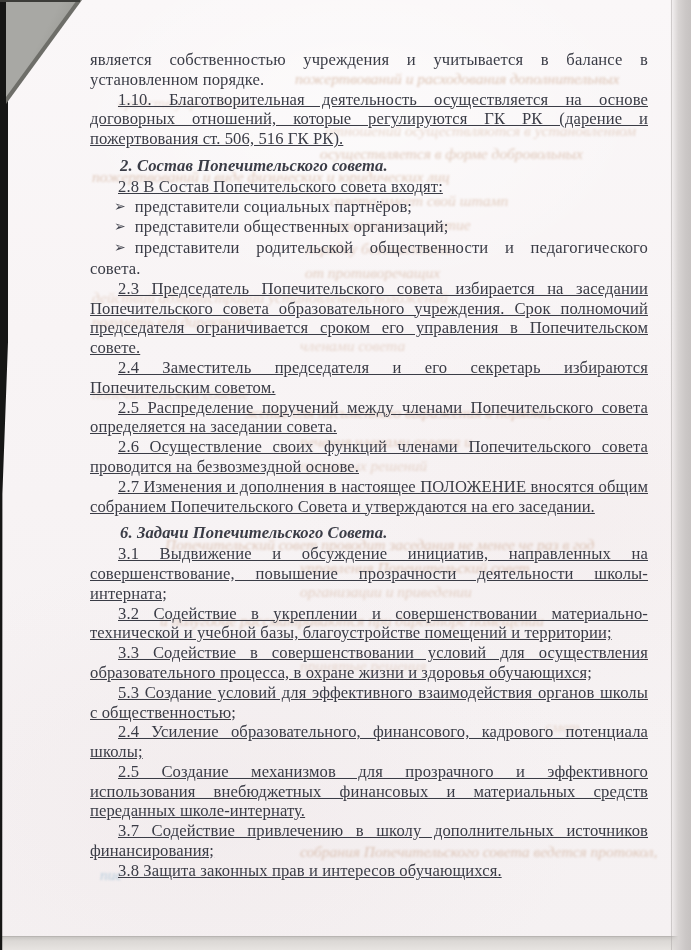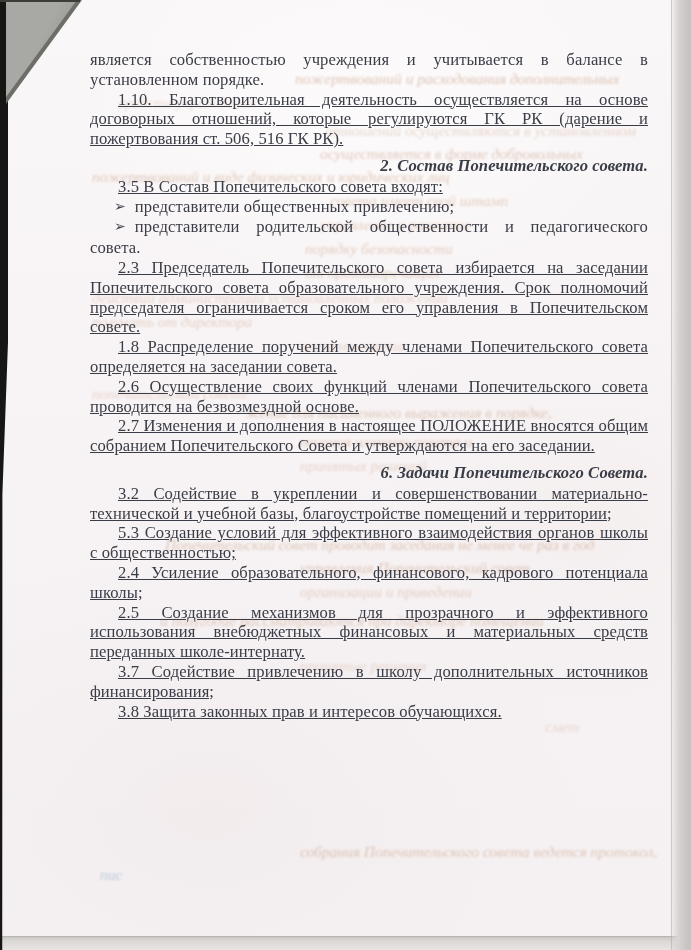--- a/index.html
+++ b/index.html
@@ -37,21 +37,21 @@
   .bleed-line.blue{color:#8fb6cf;}
   
   .content{position:absolute;left:90px;top:50px;width:558px;z-index:3;
     color:#3a3c46;font-size:16.6px;line-height:19.8px;text-align:justify;
     letter-spacing:.1px;}
   .content p{margin:0;padding:0;}
   .para{text-indent:28px;text-decoration:underline;}
   .cont{text-indent:0;}
   .bullet{text-indent:12px;}
   .bullet .marker{display:inline-block;margin-right:9px;transform:translateY(-1px);font-size:14px;color:#43454f;}
-  .heading{font-weight:bold;font-style:italic;margin:7px 0 1px 30px !important;text-align:right;text-indent:0;}
+  .heading{font-weight:bold;font-style:italic;margin:7px 0 1px 30px !important;text-align:left;text-indent:0;}
 </style>
 </head>
 <body>
 
 <div class="scan">
 
   <div class="paper-tint"></div>
 
   <div class="bleed" id="bleed-layer">
       <div class="bleed-line" style="left: 295px; top: 70px; opacity: 0.55; max-width: 367px;">пожертвований и расходования дополнительных</div>
@@ -78,30 +78,34 @@
       <div class="bleed-line" style="left: 545px; top: 718px; opacity: 0.3; max-width: 117px;">смет</div>
       <div class="bleed-line" style="left: 300px; top: 843px; opacity: 0.5; max-width: 362px;">собрания Попечительского совета ведется протокол,</div>
       <div class="bleed-line blue" style="left: 100px; top: 866px; opacity: 0.6; max-width: 562px;">пис</div>
     </div>
 
   <div class="content">
     <p class="cont">является собственностью учреждения и учитывается в балансе в установленном порядке.</p>
     <p class="para">1.10. Благотворительная деятельность осуществляется на основе договорных отношений, которые регулируются ГК РК (дарение и пожертвования ст. 506, 516 ГК РК).</p>
 
     <p class="heading">2.  Состав Попечительского совета.</p>
-    <p class="para">3.5  В Состав Попечительского совета входят:</p>
-    <p class="bullet"><span class="marker">➢</span><span>представители общественных привлечению;</span></p>
+    <p class="para">2.8  В Состав Попечительского совета входят:</p>
+    <p class="bullet"><span class="marker">➢</span><span>представители социальных партнёров;</span></p>
+    <p class="bullet"><span class="marker">➢</span><span>представители общественных организаций;</span></p>
     <p class="bullet"><span class="marker">➢</span><span>представители родительской общественности и педагогического совета.</span></p>
     <p class="para">2.3 Председатель Попечительского совета избирается на заседании Попечительского совета образовательного учреждения. Срок полномочий председателя ограничивается сроком его управления в Попечительском совете.</p>
-    <p class="para">1.8 Распределение поручений между членами Попечительского совета определяется на заседании совета.</p>
+    <p class="para">2.4 Заместитель председателя и его секретарь избираются Попечительским советом.</p>
+    <p class="para">2.5 Распределение поручений между членами Попечительского совета определяется на заседании совета.</p>
     <p class="para">2.6 Осуществление своих функций членами Попечительского совета проводится на безвозмездной основе.</p>
     <p class="para">2.7 Изменения и дополнения в настоящее ПОЛОЖЕНИЕ вносятся общим собранием Попечительского Совета и утверждаются на его заседании.</p>
 
     <p class="heading">6.  Задачи Попечительского Совета.</p>
+    <p class="para">3.1 Выдвижение и обсуждение инициатив, направленных на совершенствование, повышение прозрачности деятельности школы-интерната;</p>
     <p class="para">3.2 Содействие в укреплении и совершенствовании материально-технической и учебной базы, благоустройстве помещений и территории;</p>
+    <p class="para">3.3 Содействие в совершенствовании условий для осуществления образовательного процесса, в охране жизни и здоровья обучающихся;</p>
     <p class="para">5.3 Создание условий для эффективного взаимодействия органов школы с общественностью;</p>
     <p class="para">2.4 Усиление образовательного, финансового, кадрового потенциала школы;</p>
     <p class="para">2.5 Создание механизмов для прозрачного и эффективного использования внебюджетных финансовых и материальных средств переданных школе-интернату.</p>
     <p class="para">3.7 Содействие привлечению в школу дополнительных источников финансирования;</p>
     <p class="para">3.8 Защита законных прав и интересов обучающихся.</p>
   </div>
 
   <div class="edge-left"></div>
   <div class="corner-fold-shadow"></div>
   <div class="corner-fold"></div>

